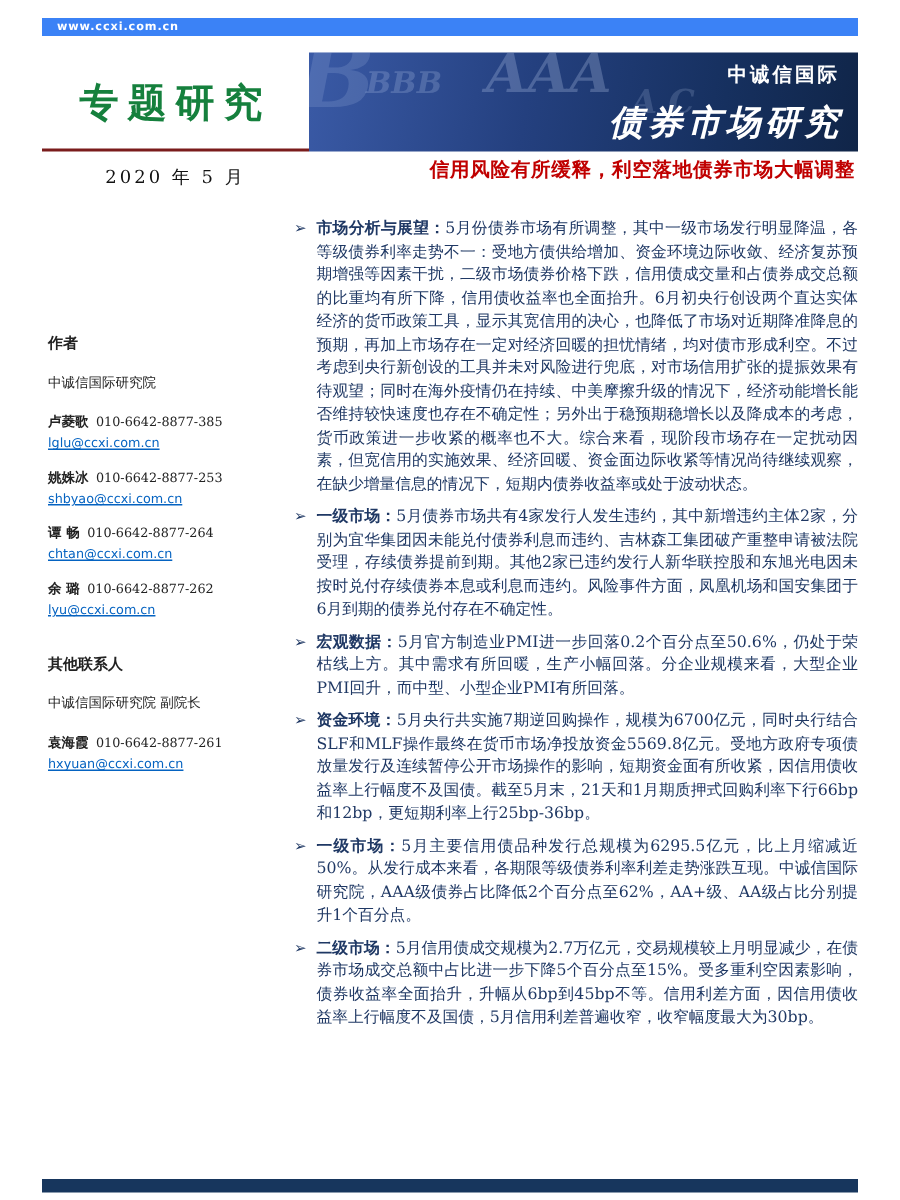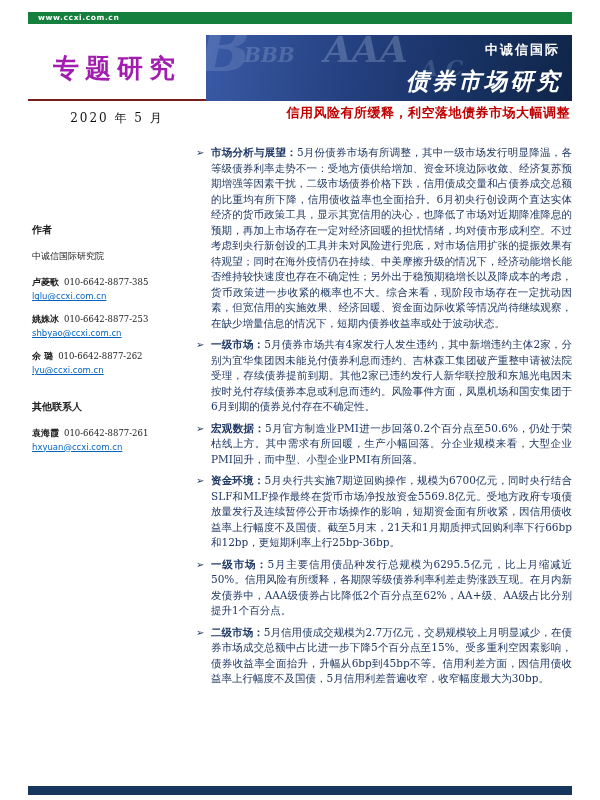--- a/index.html
+++ b/index.html
@@ -1,27 +1,27 @@
 <!DOCTYPE html>
 <html><head>
 <meta charset="utf-8">
 <style>
   html,body{margin:0;padding:0;background:#f2f2f2;}
   .page{position:relative;width:600px;height:800px;background:#ffffff;margin:0 auto;
         font-family:"DejaVu Serif","Liberation Serif",serif;overflow:hidden;
         box-shadow:0 0 4px rgba(0,0,0,.25);}
   
-  .topbar{position:absolute;left:28px;right:28px;top:12px;height:12px;background:#15803d;
+  .topbar{position:absolute;left:28px;right:28px;top:12px;height:12px;background:#3b82f6;
           color:#ffffff;font-family:"DejaVu Sans","Liberation Sans",sans-serif;
           font-size:7.5px;line-height:12px;font-weight:bold;letter-spacing:.6px;
           padding-left:10px;box-sizing:border-box;}
   
   .header{position:absolute;left:28px;right:28px;top:35px;height:66px;display:flex;}
   .header-left{width:178px;position:relative;border-bottom:2px solid #7a1c1c;box-sizing:border-box;}
-  .doc-type{position:absolute;left:0;right:0;top:16px;text-align:center;color:#a21caf;
+  .doc-type{position:absolute;left:0;right:0;top:16px;text-align:center;color:#15803d;
             font-size:26px;font-weight:bold;letter-spacing:6px;}
   .banner{flex:1;position:relative;overflow:hidden;
           background:linear-gradient(100deg,#3a5aa6 0%,#24407f 40%,#16305f 75%,#102548 100%);}
   .wm{position:absolute;color:#c3d3f2;font-style:italic;font-weight:bold;line-height:1;
       font-family:"DejaVu Serif",serif;}
   .wm1{left:-8px;top:-16px;font-size:62px;opacity:.16;}
   .wm2{left:38px;top:10px;font-size:20px;opacity:.22;}
   .wm3{left:118px;top:-4px;font-size:36px;opacity:.26;}
   .wm4{left:215px;top:22px;font-size:22px;opacity:.18;}
   .brand{position:absolute;top:6px;right:12px;color:#ffffff;font-size:13px;font-weight:bold;
@@ -87,26 +87,31 @@
 
     <div class="contact">
       <div><span class="c-name">卢菱歌</span><span class="c-phone">010-6642-8877-385</span></div>
       <div class="c-email"><a href="#">lglu@ccxi.com.cn</a></div>
     </div>
     <div class="contact">
       <div><span class="c-name">姚姝冰</span><span class="c-phone">010-6642-8877-253</span></div>
       <div class="c-email"><a href="#">shbyao@ccxi.com.cn</a></div>
     </div>
     <div class="contact">
+      <div><span class="c-name">谭  畅</span><span class="c-phone">010-6642-8877-264</span></div>
+      <div class="c-email"><a href="#">chtan@ccxi.com.cn</a></div>
+    </div>
+    <div class="contact">
       <div><span class="c-name">余  璐</span><span class="c-phone">010-6642-8877-262</span></div>
       <div class="c-email"><a href="#">lyu@ccxi.com.cn</a></div>
     </div>
 
     <div class="sb-gap"></div>
     <div class="sb-label">其他联系人</div>
+    <div class="sb-org">中诚信国际研究院 副院长</div>
 
     <div class="contact">
       <div><span class="c-name">袁海霞</span><span class="c-phone">010-6642-8877-261</span></div>
       <div class="c-email"><a href="#">hxyuan@ccxi.com.cn</a></div>
     </div>
   </div>
 
   <div class="main">
 
     <div class="bullet">
@@ -124,21 +129,21 @@
       <p class="btext"><b>宏观数据：</b><span>5月官方制造业PMI进一步回落0.2个百分点至50.6%，仍处于荣枯线上方。其中需求有所回暖，生产小幅回落。分企业规模来看，大型企业PMI回升，而中型、小型企业PMI有所回落。</span></p>
     </div>
 
     <div class="bullet">
       <span class="marker">➢</span>
       <p class="btext"><b>资金环境：</b><span>5月央行共实施7期逆回购操作，规模为6700亿元，同时央行结合SLF和MLF操作最终在货币市场净投放资金5569.8亿元。受地方政府专项债放量发行及连续暂停公开市场操作的影响，短期资金面有所收紧，因信用债收益率上行幅度不及国债。截至5月末，21天和1月期质押式回购利率下行66bp和12bp，更短期利率上行25bp-36bp。</span></p>
     </div>
 
     <div class="bullet">
       <span class="marker">➢</span>
-      <p class="btext"><b>一级市场：</b><span>5月主要信用债品种发行总规模为6295.5亿元，比上月缩减近50%。信用风险有所缓释，各期限等级债券利率利差走势涨跌互现。在月内新发债券中，AAA级债券占比降低2个百分点至62%，AA+级、AA级占比分别提升1个百分点。</span></p>
+      <p class="btext"><b>一级市场：</b><span>5月主要信用债品种发行总规模为6295.5亿元，比上月缩减近50%。从发行成本来看，各期限等级债券利率利差走势涨跌互现。中诚信国际研究院，AAA级债券占比降低2个百分点至62%，AA+级、AA级占比分别提升1个百分点。</span></p>
     </div>
 
     <div class="bullet">
       <span class="marker">➢</span>
       <p class="btext"><b>二级市场：</b><span>5月信用债成交规模为2.7万亿元，交易规模较上月明显减少，在债券市场成交总额中占比进一步下降5个百分点至15%。受多重利空因素影响，债券收益率全面抬升，升幅从6bp到45bp不等。信用利差方面，因信用债收益率上行幅度不及国债，5月信用利差普遍收窄，收窄幅度最大为30bp。</span></p>
     </div>
 
   </div>
 
   <div class="footbar"></div>

